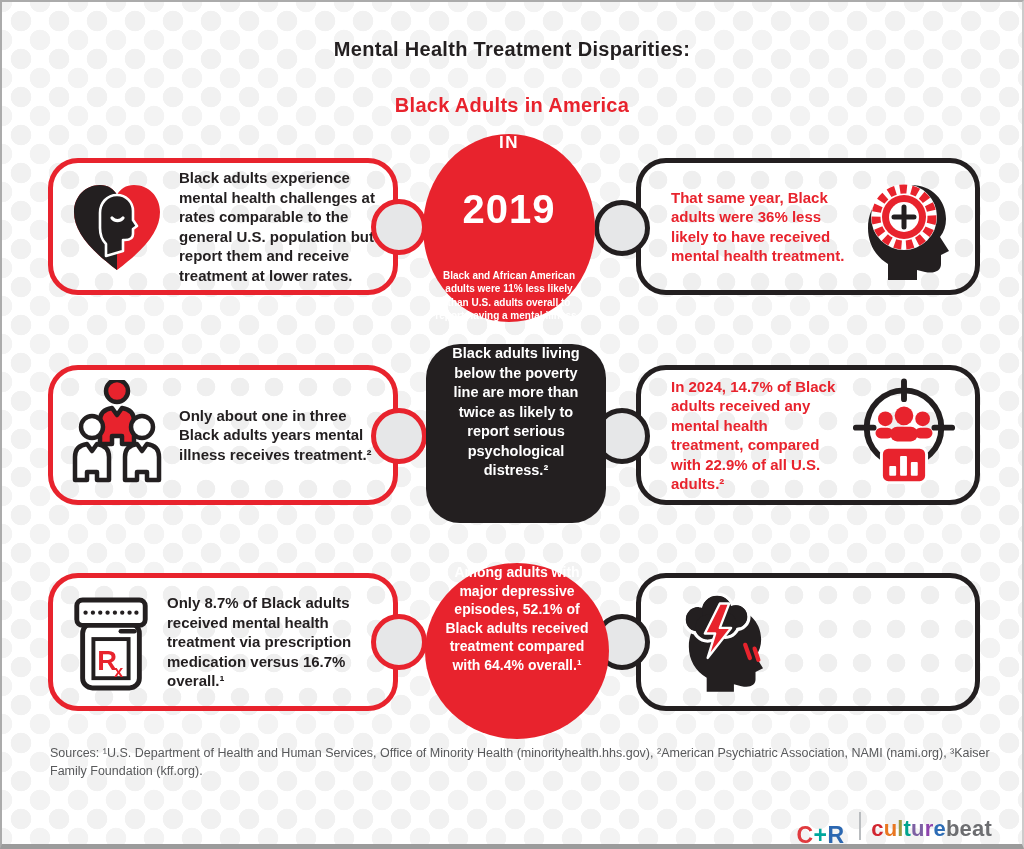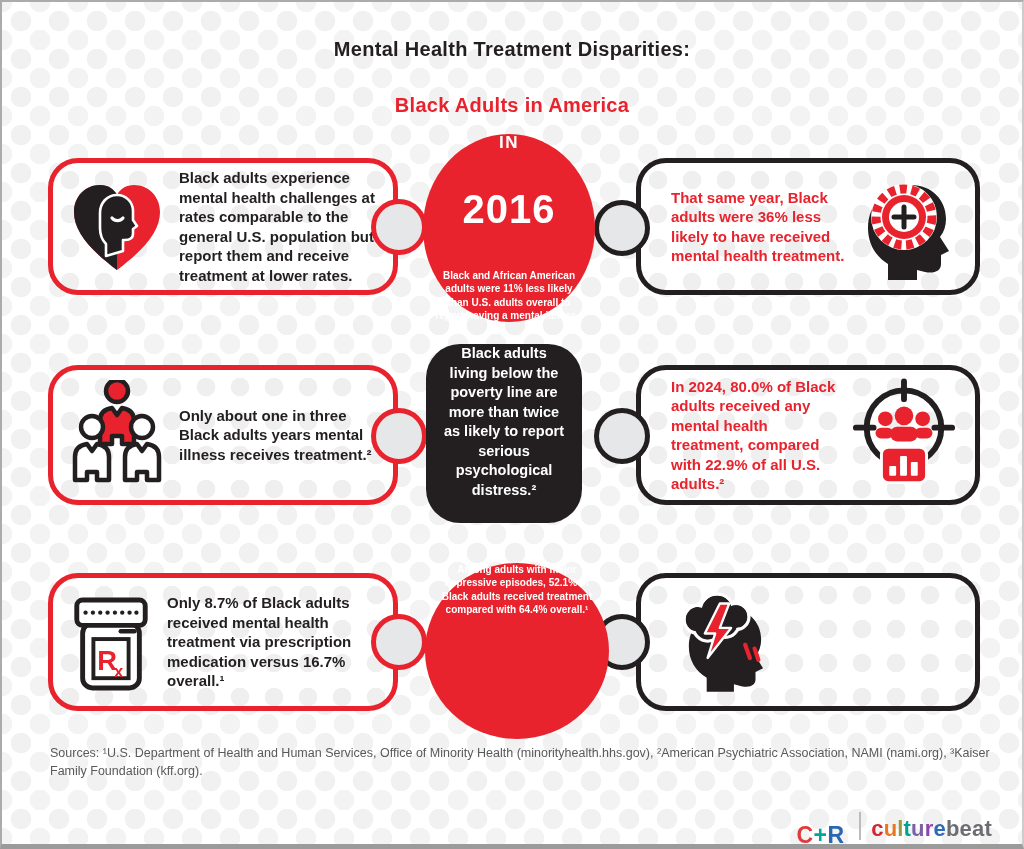--- a/index.html
+++ b/index.html
@@ -46,27 +46,27 @@
   }
   .connector.red-ring   { border:5px solid #e8232d; }
   .connector.black-ring { border:5px solid #231f20; }
 
   .center-shape {
     position:absolute; z-index:3; display:flex; flex-direction:column;
     justify-content:space-between; align-items:center; text-align:center;
     color:#ffffff; font-weight:bold;
   }
   .circle-1 { left:421px; top:132px; width:172px; height:188px; background:#e8232d; border-radius:50%; padding:0 12px; }
-  .square-2 { left:424px; top:342px; width:156px; height:179px; background:#231f20; border-radius:34px; padding:0 16px; }
+  .square-2 { left:424px; top:342px; width:180px; height:179px; background:#231f20; border-radius:34px; padding:0 16px; }
   .circle-3 { left:423px; top:561px; width:184px; height:176px; background:#e8232d; border-radius:50%; padding:0 14px; }
   .in-small  { font-size:17px; letter-spacing:1.5px; line-height:1.1; }
   .in-year   { font-size:40px; letter-spacing:1px; line-height:1.05; margin-bottom:4px; }
   .bubble-text { font-size:10px; line-height:1.32; }
   .square-2 .bubble-text { font-size:14.5px; line-height:1.35; }
-  .circle-3 .bubble-text { font-size:10px;   line-height:1.33; }
+  .circle-3 .bubble-text { font-size:14px;   line-height:1.33; }
 
   .sources {
     position:absolute; left:48px; top:742px; width:940px;
     font-size:12.5px; line-height:1.45; color:#58595b; font-weight:normal;
   }
 
   .logo { position:absolute; right:30px; top:794px; display:flex; align-items:center; gap:10px; }
   .cr-block { display:flex; flex-direction:column; align-items:center; line-height:1;margin-top:28px; }
   .cr-top { font-weight:bold; font-size:23px; letter-spacing:0.5px; }
   .cr-c    { color:#e03a3e; }
@@ -100,21 +100,21 @@
         <path d="M50 93 C22 72 7 54 7 35 C7 19 19 8 33 8 C41 8 47 12 50 18 C53 12 59 8 67 8 C81 8 93 19 93 35 C93 54 78 72 50 93 Z" fill="#231f20" clip-path="url(#heartLeft)"></path>
         <path d="M39 79 L39 67 C35 63 33 58 33 51 L33 36 C33 26 40 18 50 18 C59 18 66 25 66 34 L66 43 L70 49 L66 52 L66 57 C66 61 63 63 58 63 L56 63 L56 74 Z" fill="#231f20" stroke="#ffffff" stroke-width="2.6" stroke-linejoin="round"></path>
         <path d="M45 41 C48 44.5 53 44.5 56 41" stroke="#ffffff" stroke-width="3.2" fill="none" stroke-linecap="round"></path>
       </svg>
     </div>
     <div class="box-text">Black adults experience mental health challenges at rates comparable to the general U.S. population but report them and receive treatment at lower rates.</div>
   </div>
 
   <div class="center-shape circle-1">
     <div class="in-small">IN</div>
-    <div class="in-year">2016</div>
+    <div class="in-year">2019</div>
     <div class="bubble-text">Black and African American adults were 11% less likely than U.S. adults overall to report having a mental illness.¹</div>
   </div>
 
   <div class="box right-box black-border row1">
     <div class="box-text">That same year, Black adults were 36% less likely to have received mental health treatment.</div>
     <div class="box-icon">
       <svg width="100" height="112" viewBox="0 0 100 110">
         <path d="M30 108 L30 92 C17 84 10 71 10 56 C10 31 29 13 53 13 C74 13 88 28 88 47 C88 54 86 60 82 65 L91 79 L83 83 L83 92 C83 99 76 102 67 100 L59 98 L59 108 Z" fill="#231f20"></path>
         <circle cx="46" cy="45" r="33" fill="#ffffff"></circle>
         <circle cx="46" cy="45" r="28" fill="none" stroke="#e8232d" stroke-width="9" stroke-dasharray="7 4.6"></circle>
@@ -148,21 +148,21 @@
       </svg>
     </div>
     <div class="box-text">Only about one in three Black adults years mental illness receives treatment.²</div>
   </div>
 
   <div class="center-shape square-2">
     <div class="bubble-text">Black adults living below the poverty line are more than twice as likely to report serious psychological distress.²</div>
   </div>
 
   <div class="box right-box black-border row2">
-    <div class="box-text">In 2024, 80.0% of Black adults received any mental health treatment, compared with 22.9% of all U.S. adults.²</div>
+    <div class="box-text">In 2024, 14.7% of Black adults received any mental health treatment, compared with 22.9% of all U.S. adults.²</div>
     <div class="box-icon">
       <svg width="108" height="114" viewBox="0 0 110 115">
         <circle cx="55" cy="50" r="38" fill="none" stroke="#231f20" stroke-width="6"></circle>
         <path d="M55 3 V21 M6 50 H24 M86 50 H104" stroke="#231f20" stroke-width="6" stroke-linecap="round"></path>
         <g fill="#e8232d">
           <circle cx="36" cy="41" r="7.5"></circle>
           <circle cx="74" cy="41" r="7.5"></circle>
           <circle cx="55" cy="38" r="9.5"></circle>
           <rect x="26" y="50" width="18" height="11" rx="5.5"></rect>
           <rect x="66" y="50" width="18" height="11" rx="5.5"></rect>

